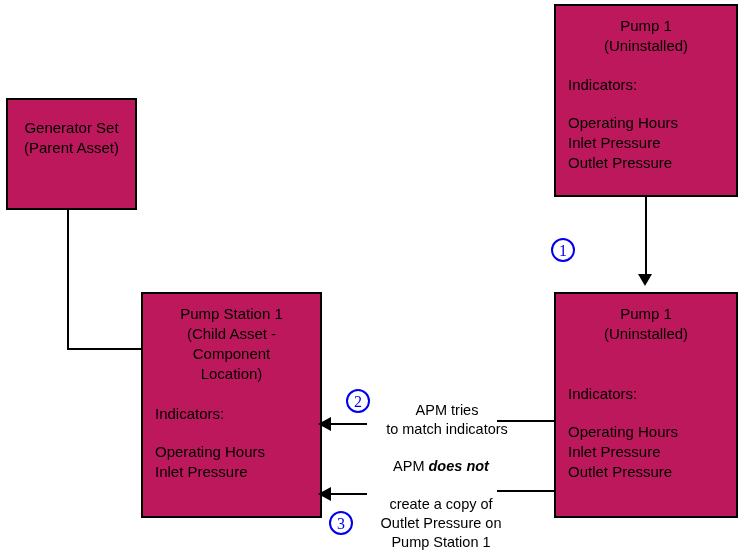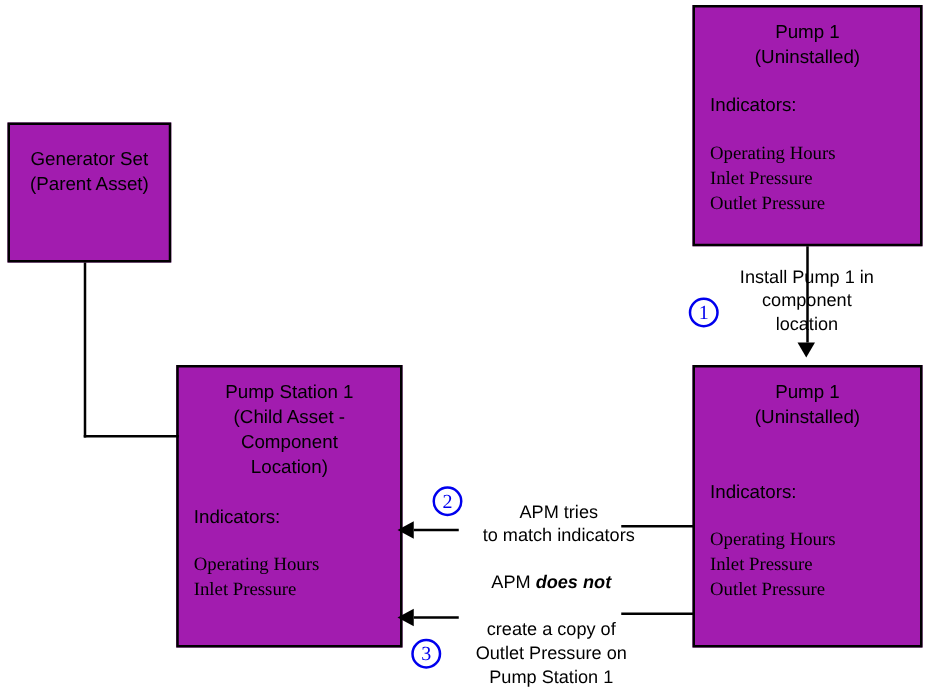--- a/index.html
+++ b/index.html
@@ -12,40 +12,39 @@
     width: 742px;
     height: 550px;
     background: #ffffff;
     font-family: "Liberation Sans", sans-serif;
     overflow: hidden;
   }
   .box {
     position: absolute;
     box-sizing: border-box;
     border: 2px solid #000000;
-    background: #a21caf;
+    background: #be185d;
     text-align: center;
     color: #000000;
     font-size: 15px;
     line-height: 20px;
   }
   .box .title-line {
     display: block;
     white-space: pre-line;
   }
   .box .ind-head {
     display: block;
     font-weight: normal;
     text-align: left;
   }
   .box .ind-list {
     display: block;
     text-align: left;
     white-space: pre-line;
-    font-family: Liberation Serif, serif;
   }
   .box-inner {
     padding: 10px 12px 10px 12px;
   }
 
   
   .vline {
     position: absolute;
     width: 2px;
     background: #000000;
@@ -165,23 +164,20 @@
   <div class="hline" style="left:331px; top:423px; width:36px;"></div>
   <div class="arrow-left" style="left:318px; top:417px;"></div>
 
   <div class="hline" style="left:497px; top:490px; width:58px;"></div>
   <div class="hline" style="left:331px; top:493px; width:36px;"></div>
   <div class="arrow-left" style="left:318px; top:487px;"></div>
 
   <div class="step" style="left:551px; top:238px;">
     <span>1</span>
   </div>
-  <div class="annot" style="left:580px; top:213px; width:131px;">Install Pump 1 in
-component
-location</div>
 
   <div class="step" style="left:346px; top:389px;">
     <span>2</span>
   </div>
   <div class="annot" style="left:376px; top:401px; width:142px;">APM tries
 to match indicators</div>
 
   <div class="step" style="left:329px; top:511px;">
     <span>3</span>
   </div>

